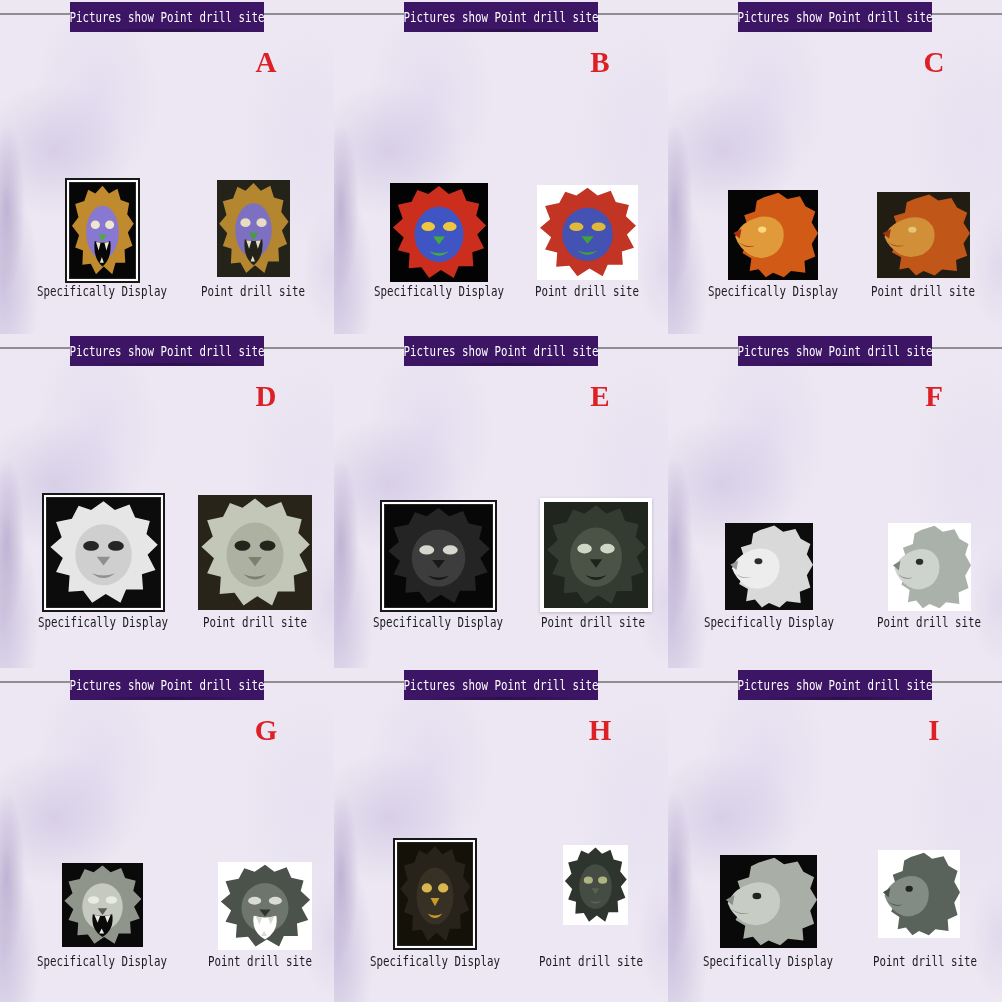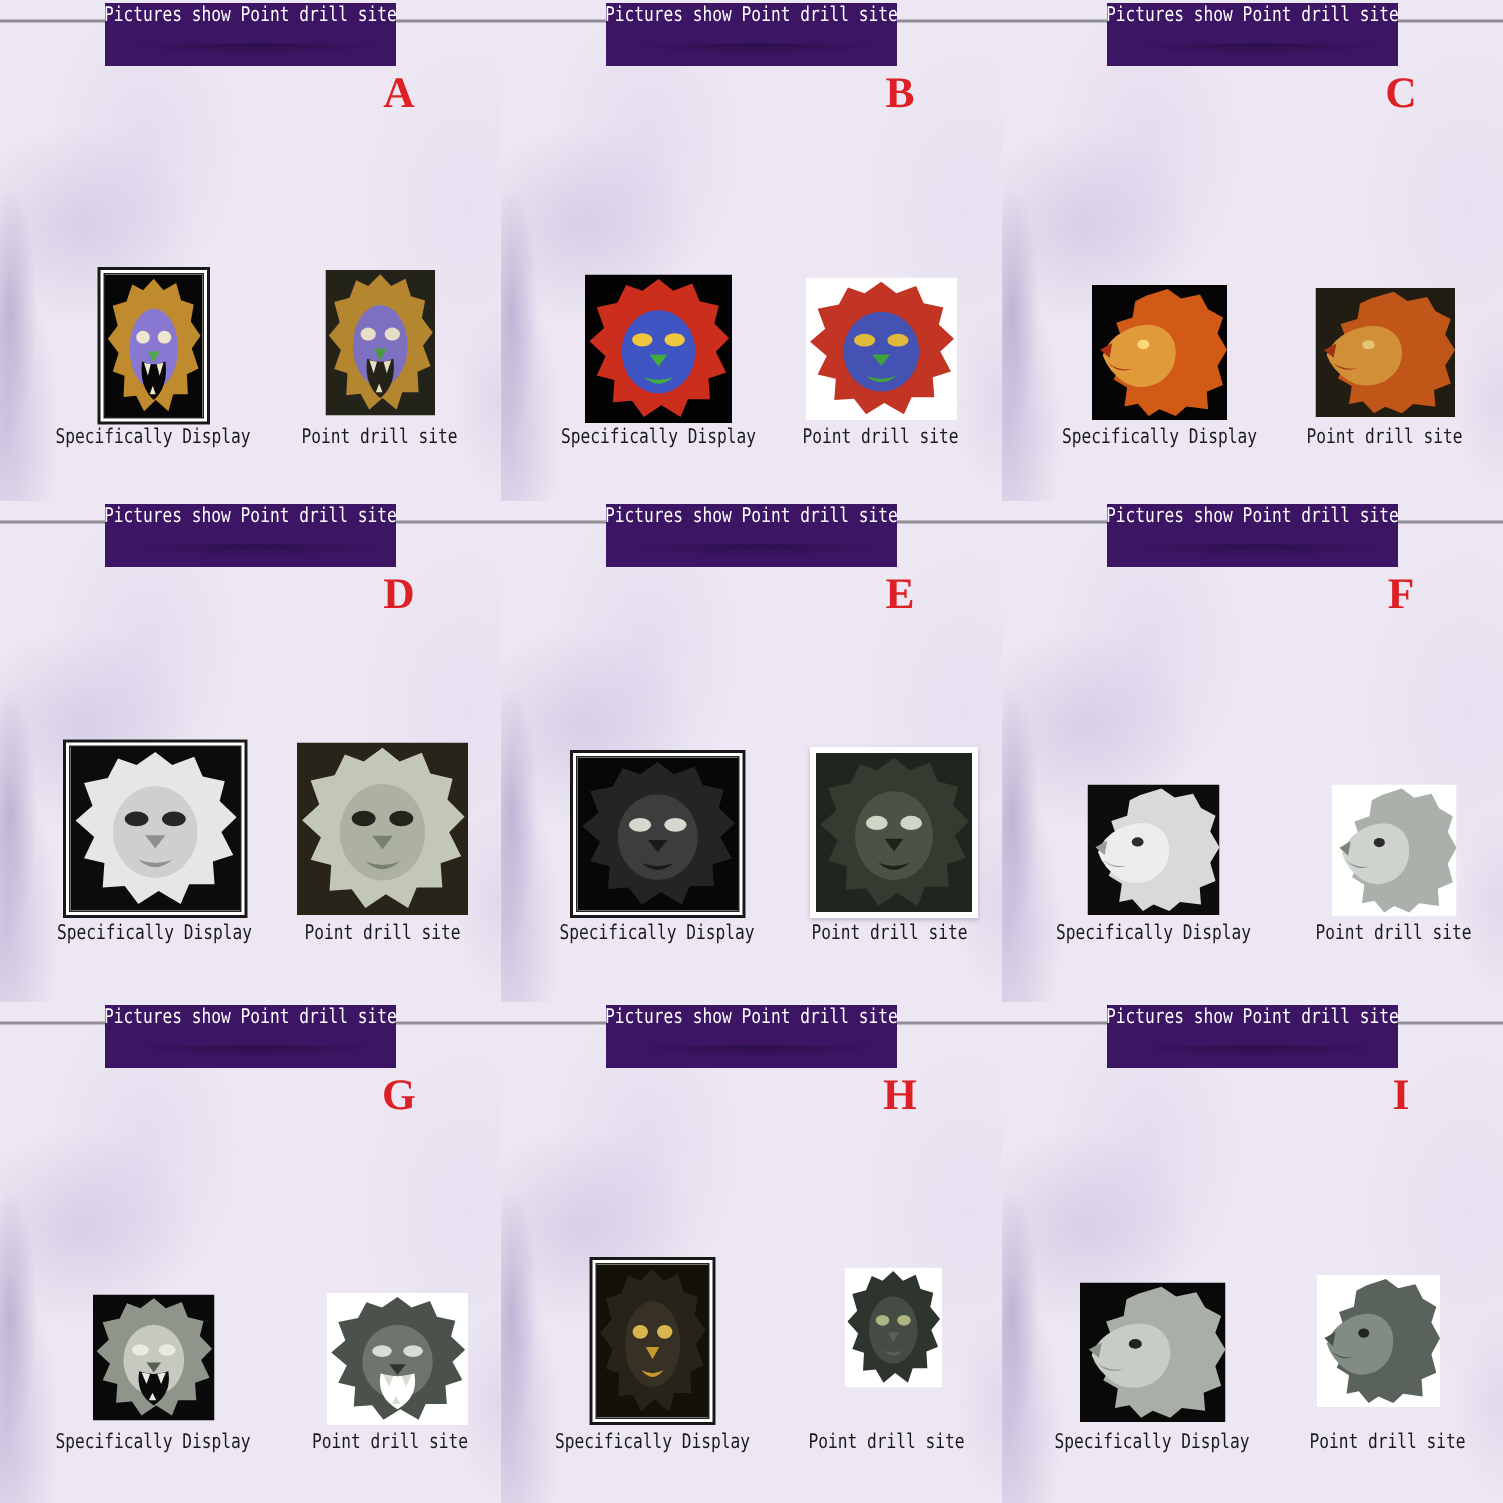--- a/index.html
+++ b/index.html
@@ -21,22 +21,22 @@
     background:
       radial-gradient(26px 120px at 2% 62%, rgba(146,128,180,.45), transparent 70%),
       radial-gradient(50px 150px at 1% 86%, rgba(158,142,196,.40), transparent 72%),
       radial-gradient(110px 95px at 16% 45%, rgba(196,184,220,.50), transparent 70%),
       radial-gradient(85px 130px at 29% 29%, rgba(223,215,239,.65), transparent 75%),
       radial-gradient(95px 150px at 93% 42%, rgba(226,219,241,.55), transparent 75%),
       radial-gradient(40px 90px at 99% 80%, rgba(203,192,226,.35), transparent 70%);
   }
   .hline{position:absolute;left:0;right:0;top:13px;height:2px;background:#8e8e93;z-index:1;}
   .banner{
-    position:absolute;left:70px;top:2px;width:194px;height:42px;
-    background:#3c1564;z-index:3;display:flex;justify-content:center;
+    position:absolute;left:70px;top:2px;width:194px;height:30px;
+    background:#3c1564;z-index:3;display:flex;align-items:center;justify-content:center;
     overflow:hidden;
   }
   .banner::after{
     content:"";position:absolute;left:3px;right:-5px;top:27px;height:10px;
     background:radial-gradient(55% 100% at 50% 0, rgba(38,14,66,.8), rgba(38,14,66,0) 78%);
   }
   .banner span{
     color:#ffffff;font-size:13.5px;white-space:nowrap;
     transform:scaleX(.8);
   }

